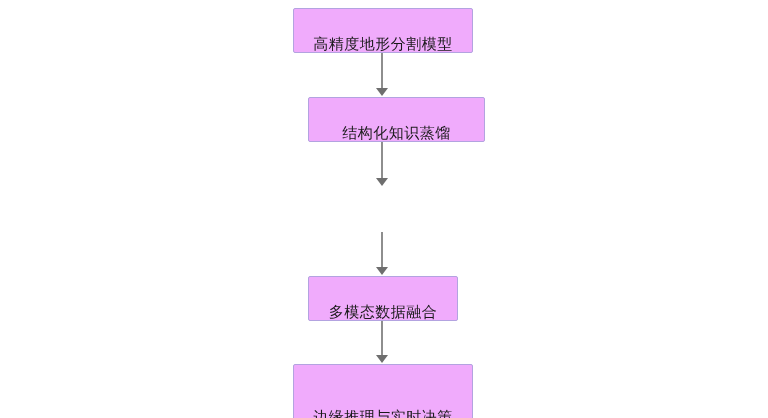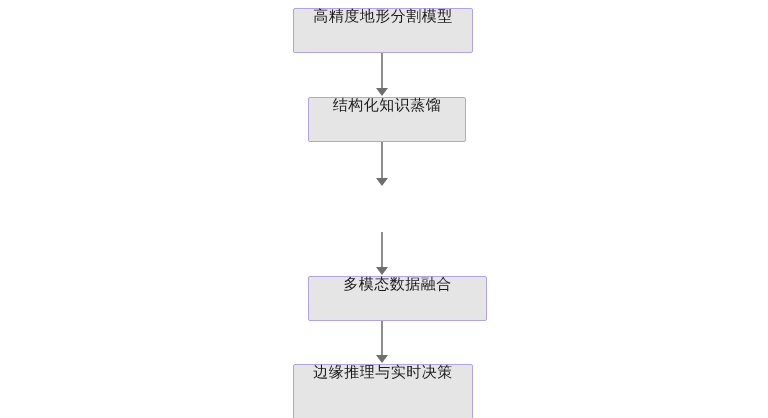--- a/index.html
+++ b/index.html
@@ -16,43 +16,43 @@
 
   #flowchart {
     position: relative;
     width: 768px;
     height: 418px;
   }
 
   .node {
     position: absolute;
     box-sizing: border-box;
-    background: #e5e5e5;
+    background: #f0abfc;
     border: 1px solid #b3a3e0;
     border-radius: 2px;
     display: flex;
-    align-items: flex-start;
+    align-items: flex-end;
     justify-content: center;
     color: #1a1a1a;
     font-size: 15px;
     letter-spacing: 0.5px;
     line-height: 1;
     white-space: nowrap;
     user-select: none;
   }
 
   .node-label {
     display: block;
   }
 
   
   .node-1 { left: 293px; top: 8px;   width: 180px; height: 45px; }
-  .node-2 { left: 308px; top: 97px;  width: 158px; height: 45px; }
+  .node-2 { left: 308px; top: 97px;  width: 177px; height: 45px; }
   .node-3 { left: 308px; top: 187px; width: 150px; height: 45px; }
-  .node-4 { left: 308px; top: 276px; width: 179px; height: 45px; }
+  .node-4 { left: 308px; top: 276px; width: 150px; height: 45px; }
   .node-5 { left: 293px; top: 364px; width: 180px; height: 62px; }
 
   
   .edge {
     position: absolute;
     left: 381px;
     width: 2px;
     background: #8e8e8e;
   }
   .edge-1 { top: 53px;  height: 36px; }

